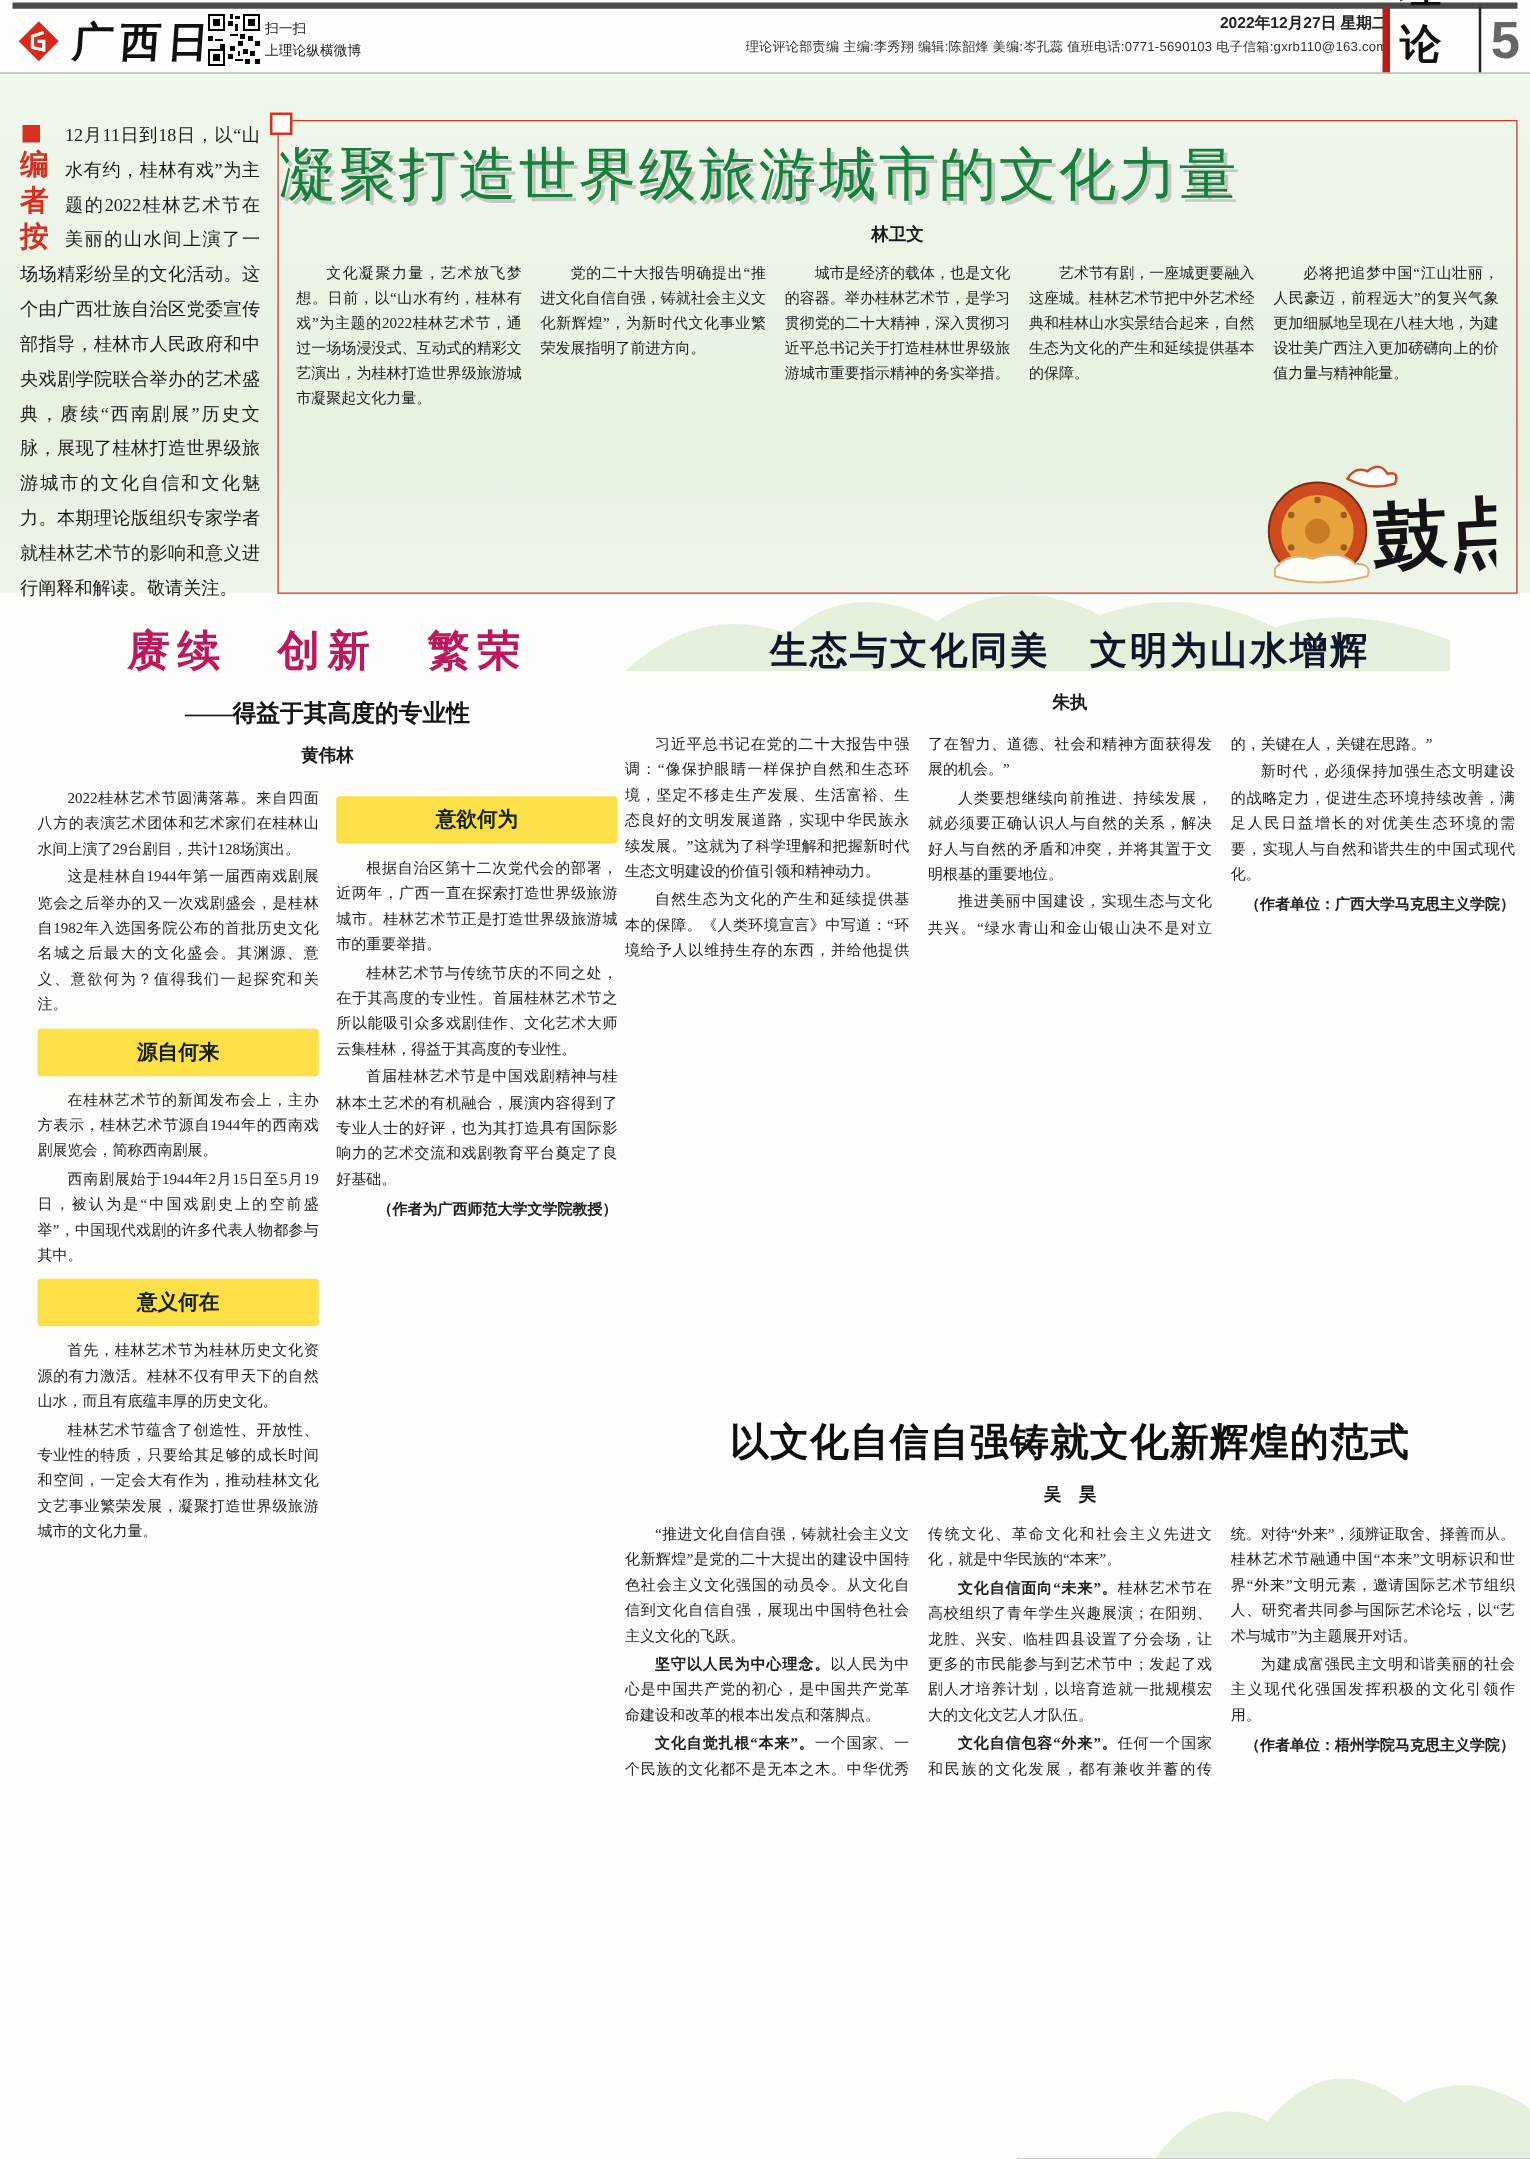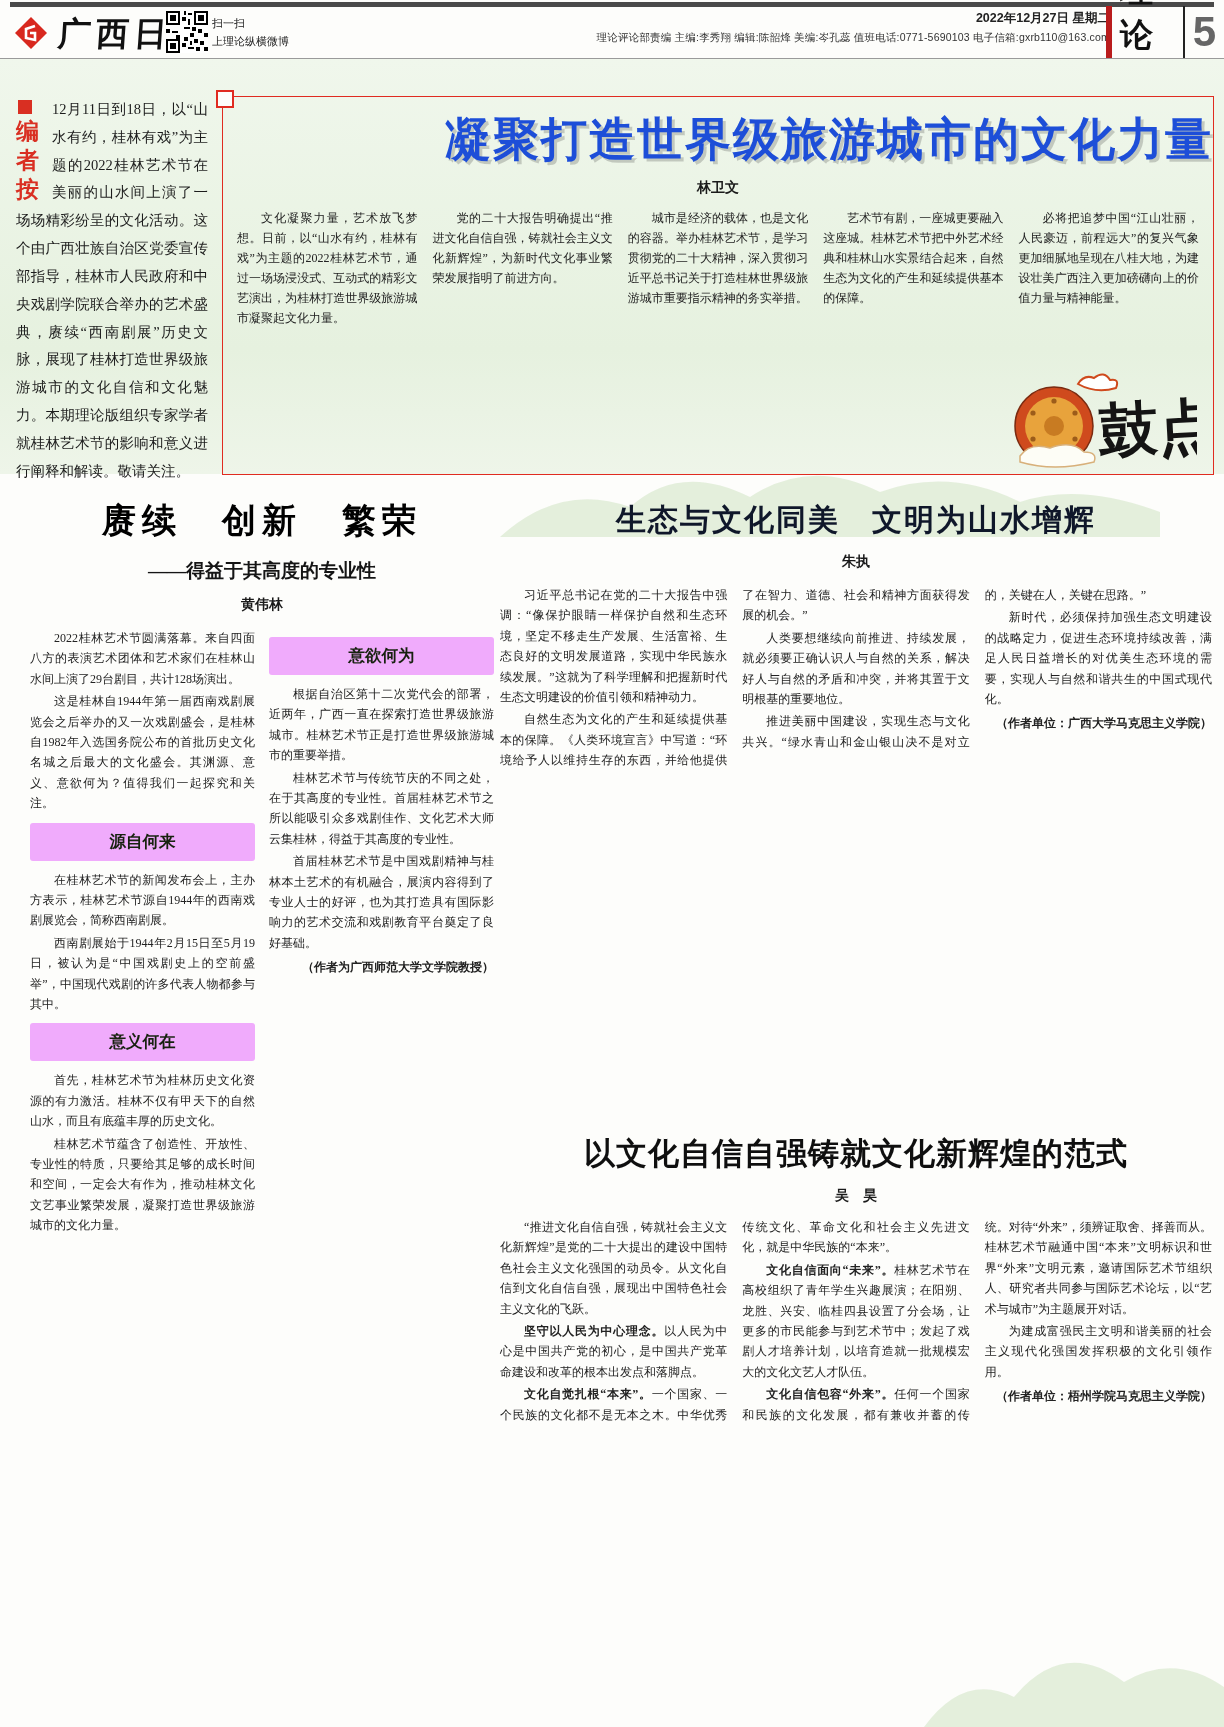--- a/index.html
+++ b/index.html
@@ -28,36 +28,36 @@
   
   .editor-note{position:absolute;left:16px;top:96px;width:192px;height:372px;
                font-family:"Liberation Serif","DejaVu Serif",serif;}
   .en-label{float:left;width:30px;margin-right:6px;}
   .en-block{width:14px;height:14px;background:#d92f22;margin:4px 0 4px 2px;}
   .en-char{display:block;color:#d92f22;font-weight:900;font-size:23px;line-height:1.25;}
   .en-text{font-size:14.5px;line-height:1.92;text-align:justify;color:#1c1c1c;}
   
   .main-frame{position:absolute;left:222px;top:96px;width:990px;height:377px;border:1px solid #e02b20;}
   .corner{position:absolute;left:-7px;top:-7px;width:14px;height:14px;border:2px solid #e02b20;background:#fdfdfb;}
-  .main-title{margin-top:12px;text-align:right;font-size:46px;font-weight:700;letter-spacing:2px;color:#1d4ed8;
+  .main-title{margin-top:12px;text-align:left;font-size:46px;font-weight:400;letter-spacing:2px;color:#15803d;
               text-shadow:3px 3px 0 rgba(0,0,0,0.18);}
   .main-byline{text-align:center;font-size:14px;font-weight:bold;margin-top:8px;}
   .main-body{position:absolute;left:14px;right:14px;top:112px;bottom:8px;column-count:5;column-gap:15px;
              font-family:"Liberation Serif","DejaVu Serif",serif;font-size:12px;line-height:1.66;color:#222;}
   .stamp{position:absolute;right:16px;bottom:2px;}
   
   .para{margin:0 0 2px 0;text-indent:2em;text-align:justify;}
   .attribution{margin:4px 0 0 0;font-weight:bold;text-align:right;}
-  .subhead{background:#f0abfc;border-radius:3px;text-align:center;font-weight:bold;font-size:16.5px;
+  .subhead{background:#fde047;border-radius:3px;text-align:center;font-weight:bold;font-size:16.5px;
            padding:5px 0;margin:9px 0;font-family:"Liberation Serif","DejaVu Serif",serif;color:#17210f;}
   .serifbody{font-family:"Liberation Serif","DejaVu Serif",serif;font-size:12px;line-height:1.7;color:#222;}
   
   .article-a{position:absolute;left:30px;top:486px;width:464px;height:1214px;}
   .a-title{text-align:center;font-family:"Liberation Serif","DejaVu Serif",serif;font-weight:900;
-           font-size:34px;letter-spacing:6px;color:#000000;margin-top:12px;}
+           font-size:34px;letter-spacing:6px;color:#be185d;margin-top:12px;}
   .a-subtitle{text-align:center;font-family:"Liberation Serif","DejaVu Serif",serif;font-weight:bold;
               font-size:19px;margin-top:14px;color:#151515;}
   .byline{text-align:center;font-size:14px;font-weight:bold;margin-top:12px;}
   .a-cols{display:flex;gap:14px;margin-top:14px;}
   .acol{width:225px;}
   
   .article-b{position:absolute;left:500px;top:470px;width:712px;height:620px;}
   .b-title{text-align:center;font-family:"Liberation Serif","DejaVu Serif",serif;font-weight:900;
            font-size:30px;letter-spacing:2px;margin-top:30px;color:#0f172a;position:relative;}
   .b-body{margin-top:14px;column-count:3;column-gap:15px;}

